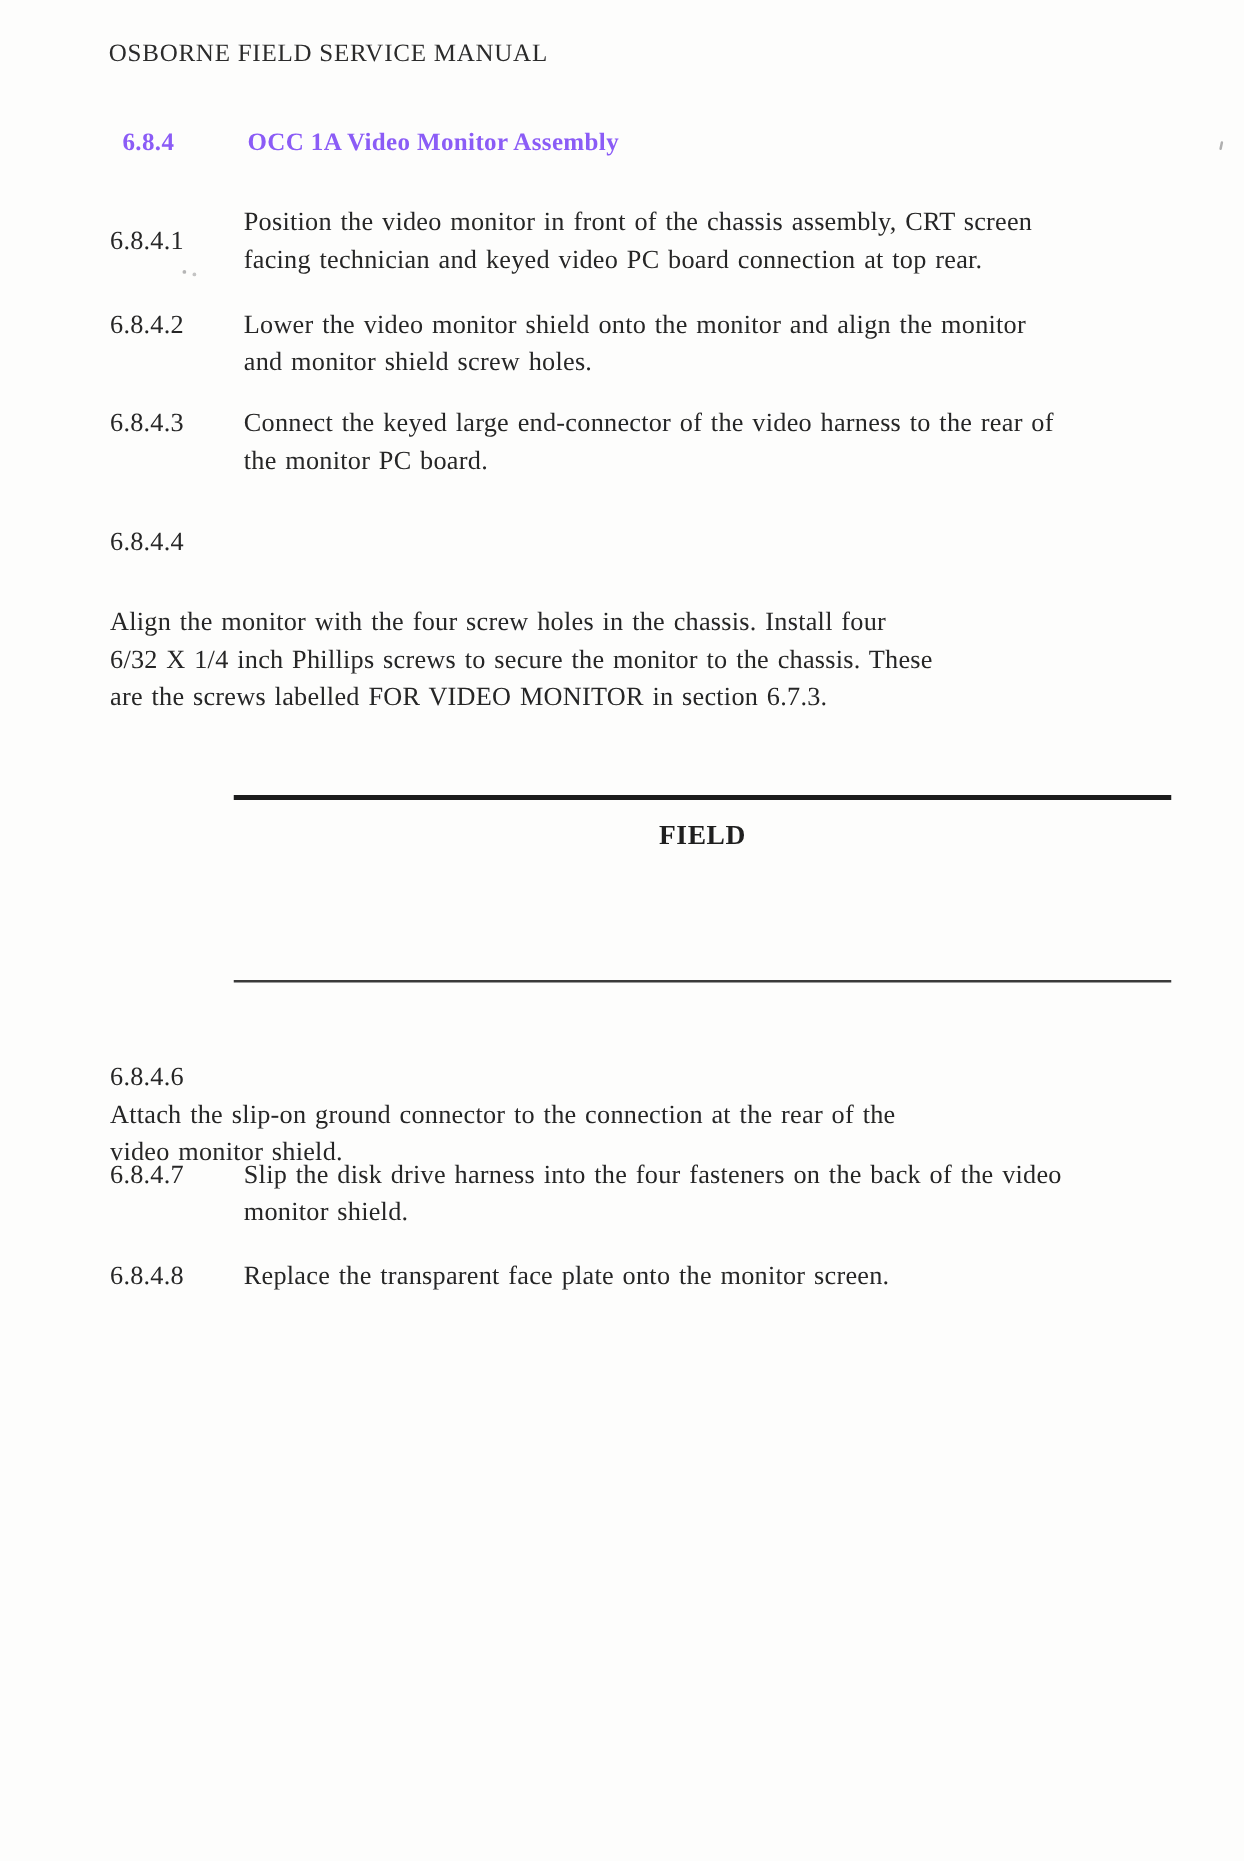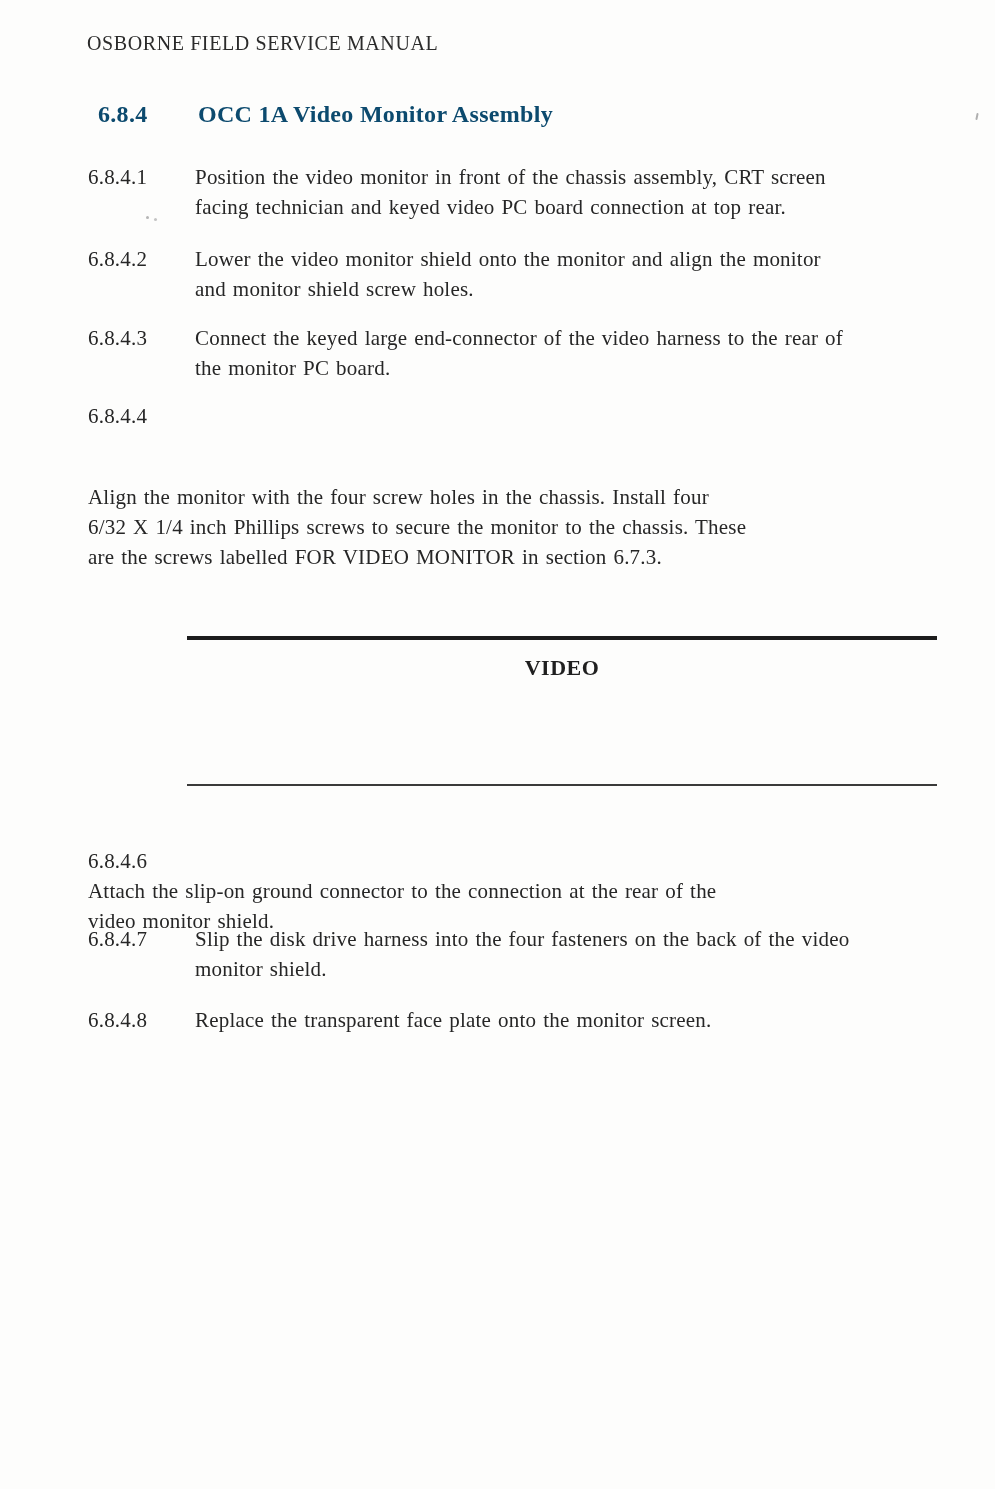--- a/index.html
+++ b/index.html
@@ -28,24 +28,24 @@
     color: #2b2b2b;
   }
 
   
   .section-heading {
     position: absolute;
     left: 98px;
     top: 96px;
     display: flex;
     font-weight: bold;
-    font-size: 24px;
+    font-size: 20px;
     line-height: 36px;
     letter-spacing: 0.3px;
-    color: #0c4a6e;
+    color: #8b5cf6;
   }
   .section-heading .sec-num {
     width: 100px;
     flex: 0 0 auto;
   }
 
   
   .step {
     position: absolute;
     left: 88px;
@@ -58,24 +58,24 @@
     color: #262626;
   }
   .step .step-num {
     width: 107px;
     flex: 0 0 auto;
   }
   .step .step-text {
     white-space: pre-line;
     width: 773px;
   }
-  .step-1 { top: 162px; }
+  .step-1 { top: 162px; align-items: center; }
   .step-2 { top: 244px; }
   .step-3 { top: 323px; }
-  .step-4 { top: 401px; justify-content: space-between; }
+  .step-4 { top: 418px; justify-content: space-between; }
   .step-5 { top: 482px; }
   .step-6 { top: 846px; flex-direction: column; }
   .step-7 { top: 924px; font-family: Liberation Serif, serif; }
   .step-8 { top: 1005px; }
 
   
   .rule {
     position: absolute;
     left: 187px;
     width: 750px;
@@ -168,21 +168,21 @@
   </div>
 
   <div class="step step-5">
     <span class="step-text">Align the monitor with the four screw holes in the chassis. Install four
 6/32 X 1/4 inch Phillips screws to secure the monitor to the chassis. These
 are the screws labelled FOR VIDEO MONITOR in section 6.7.3.</span>
   </div>
 
   <div class="rule rule-top"></div>
 
-  <div class="note-label">VIDEO</div>
+  <div class="note-label">FIELD</div>
 
 
   <div class="rule rule-bottom"></div>
 
   <div class="step step-6">
     <span class="step-num">6.8.4.6</span>
     <span class="step-text">Attach the slip-on ground connector to the connection at the rear of the
 video monitor shield.</span>
   </div>
 

